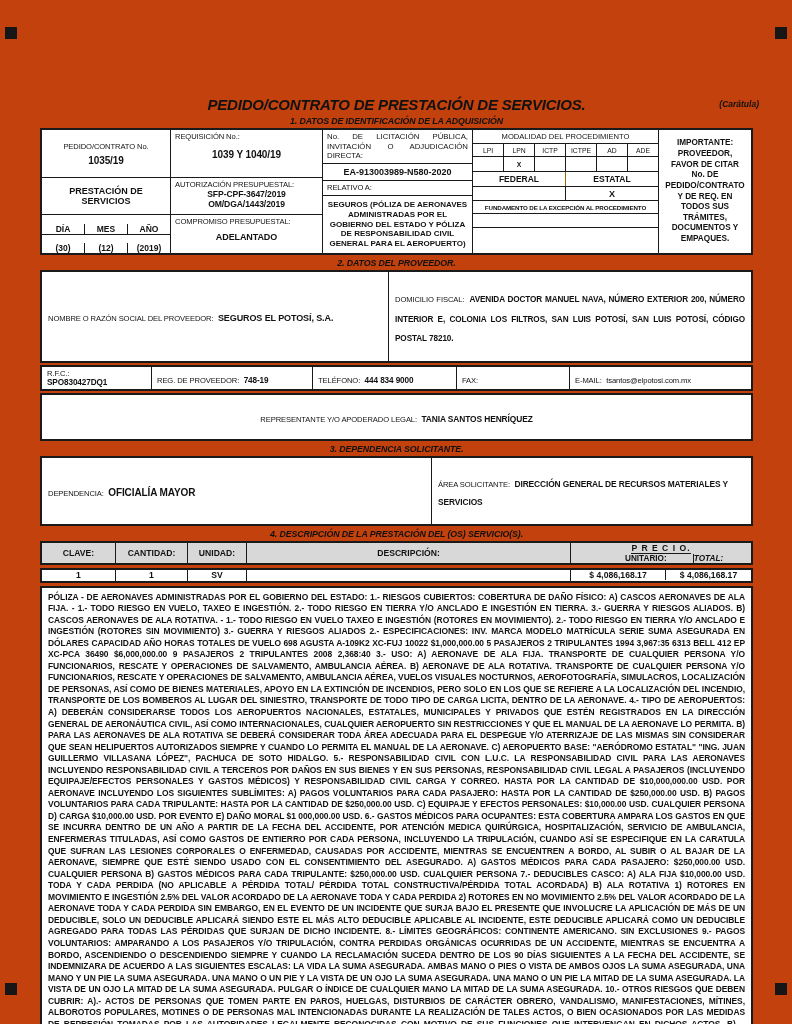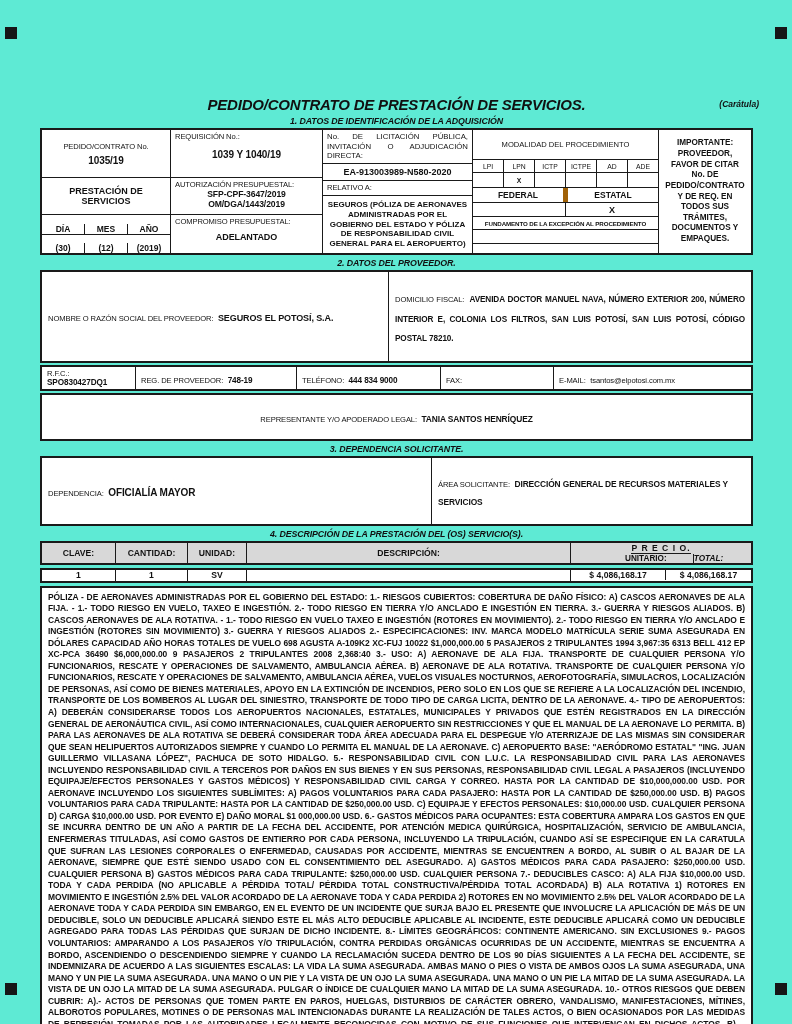--- a/index.html
+++ b/index.html
@@ -1,21 +1,21 @@
 <!DOCTYPE html>
 <html><head>
 <meta charset="utf-8">
 <style>
   * { box-sizing: border-box; margin: 0; padding: 0; }
   html,body { background:#e8e8e8; }
   .page {
     position: relative;
     width: 792px; height: 1024px;
     margin: 0 auto;
-    background: #5eead4;
+    background: #c2410c;
     font-family: "Liberation Sans", sans-serif;
     color: #111;
     overflow: hidden;
   }
   .corner { position:absolute; width:12px; height:12px; background:#161616; }
   .corner.tl { left:5px;  top:27px; }
   .corner.tr { right:5px; top:27px; }
   .corner.bl { left:5px;  bottom:29px; }
   .corner.br { right:5px; bottom:29px; }
 
@@ -46,46 +46,46 @@
   .vcenter { display:flex; flex-direction:column; justify-content:center; }
   .tipo-cell { font-size:9px; font-weight:bold; }
   .dma { display:flex; flex-direction:column; flex:1; }
   .dma-row { display:flex; flex:1;align-items:flex-end; }
   .dma-row > div { flex:1; display:flex; align-items:center; justify-content:center; font-size:8.5px; font-weight:bold; border-right:1px solid #1a1a1a; }
   .dma-row > div:last-child { border-right:none; }
   .dma-row.head { border-bottom:1px solid #1a1a1a; }
   .lic-lbl { font-size:7.8px; text-align:justify; line-height:1.25; }
   .ea { font-size:9px; font-weight:bold; }
   .relativo-val { font-size:8px; font-weight:bold; line-height:1.22; }
-  .mod-h { height:30px; font-size:7.6px; display:flex; align-items:center; justify-content:center; }
+  .mod-h { height:14px; font-size:7.6px; display:flex; align-items:center; justify-content:center; }
   .mod-cols, .mod-xrow { display:flex; }
   .mod-cols { height:13px; } .mod-xrow { height:15px; }
   .mod-cols > div, .mod-xrow > div { flex:1; display:flex; align-items:center; justify-content:center; font-size:6.8px; border-right:1px solid #1a1a1a; }
   .mod-cols > div:last-child, .mod-xrow > div:last-child { border-right:none; }
   .xmark { font-size:9px; font-weight:bold; }
   .fedest { display:flex; height:15px; }
   .fedest > div { flex:1; display:flex; align-items:center; justify-content:center; font-size:8.5px; font-weight:bold; }
-  .fedest > div:first-child { border-right:5px solid #a16207; }
+  .fedest > div:first-child { border-right:1px solid #a16207; }
   .half-x { display:flex; height:14px; }
   .half-x > div { flex:1; display:flex; align-items:center; justify-content:center; }
   .half-x > div:first-child { border-right:1px solid #1a1a1a; }
   .fund { height:13px; font-size:6.2px; font-weight:bold; display:flex; align-items:center; justify-content:center; letter-spacing:-0.1px; }
   .empty14 { height:14px; }
   .importante { font-size:8.2px; font-weight:bold; text-align:center; line-height:1.3; }
 
   
   .rowbox { display:flex; margin-top:2px; }
   .cellpad { padding:15px 6px; }
   .divl { border-left:1px solid #1a1a1a; }
   .s2r1-left { width:346px; display:flex; align-items:center; }
   .s2r1-right { flex:1; }
   .just { text-align:justify; line-height:1.22; }
   .s2r2 > div { padding:2px 5px; border-right:1px solid #1a1a1a; }
   .s2r2 > div:last-child { border-right:none; }
-  .w-rfc { width:94px; } .w-reg { width:161px; } .w-tel { width:144px; } .w-fax { width:113px; } .w-email { flex:1; }
+  .w-rfc { width:110px; } .w-reg { width:161px; } .w-tel { width:144px; } .w-fax { width:113px; } .w-email { flex:1; }
   .center-line { text-align:center; padding:13px 4px; }
   .s3-left { width:389px; display:flex; align-items:center; }
   .s3-right { flex:1; }
 
   
   .s4head { display:flex; background:#d8d8d8; height:24px; }
   .s4head .hc { display:flex; align-items:center; justify-content:center; font-size:8.6px; font-weight:bold; border-right:1px solid #1a1a1a; }
   .w-clave{width:74px;} .w-cant{width:72px;} .w-uni{width:59px;} .w-desc{flex:1;} .w-precio{width:180px;}
   .precio-group { display:flex; flex-direction:column; border-right:none !important; padding:0 !important; }
   .precio-top { flex:1; display:flex; align-items:center; justify-content:center; font-size:8.6px; font-weight:bold; border-bottom:1px solid #1a1a1a; letter-spacing:1px; }

